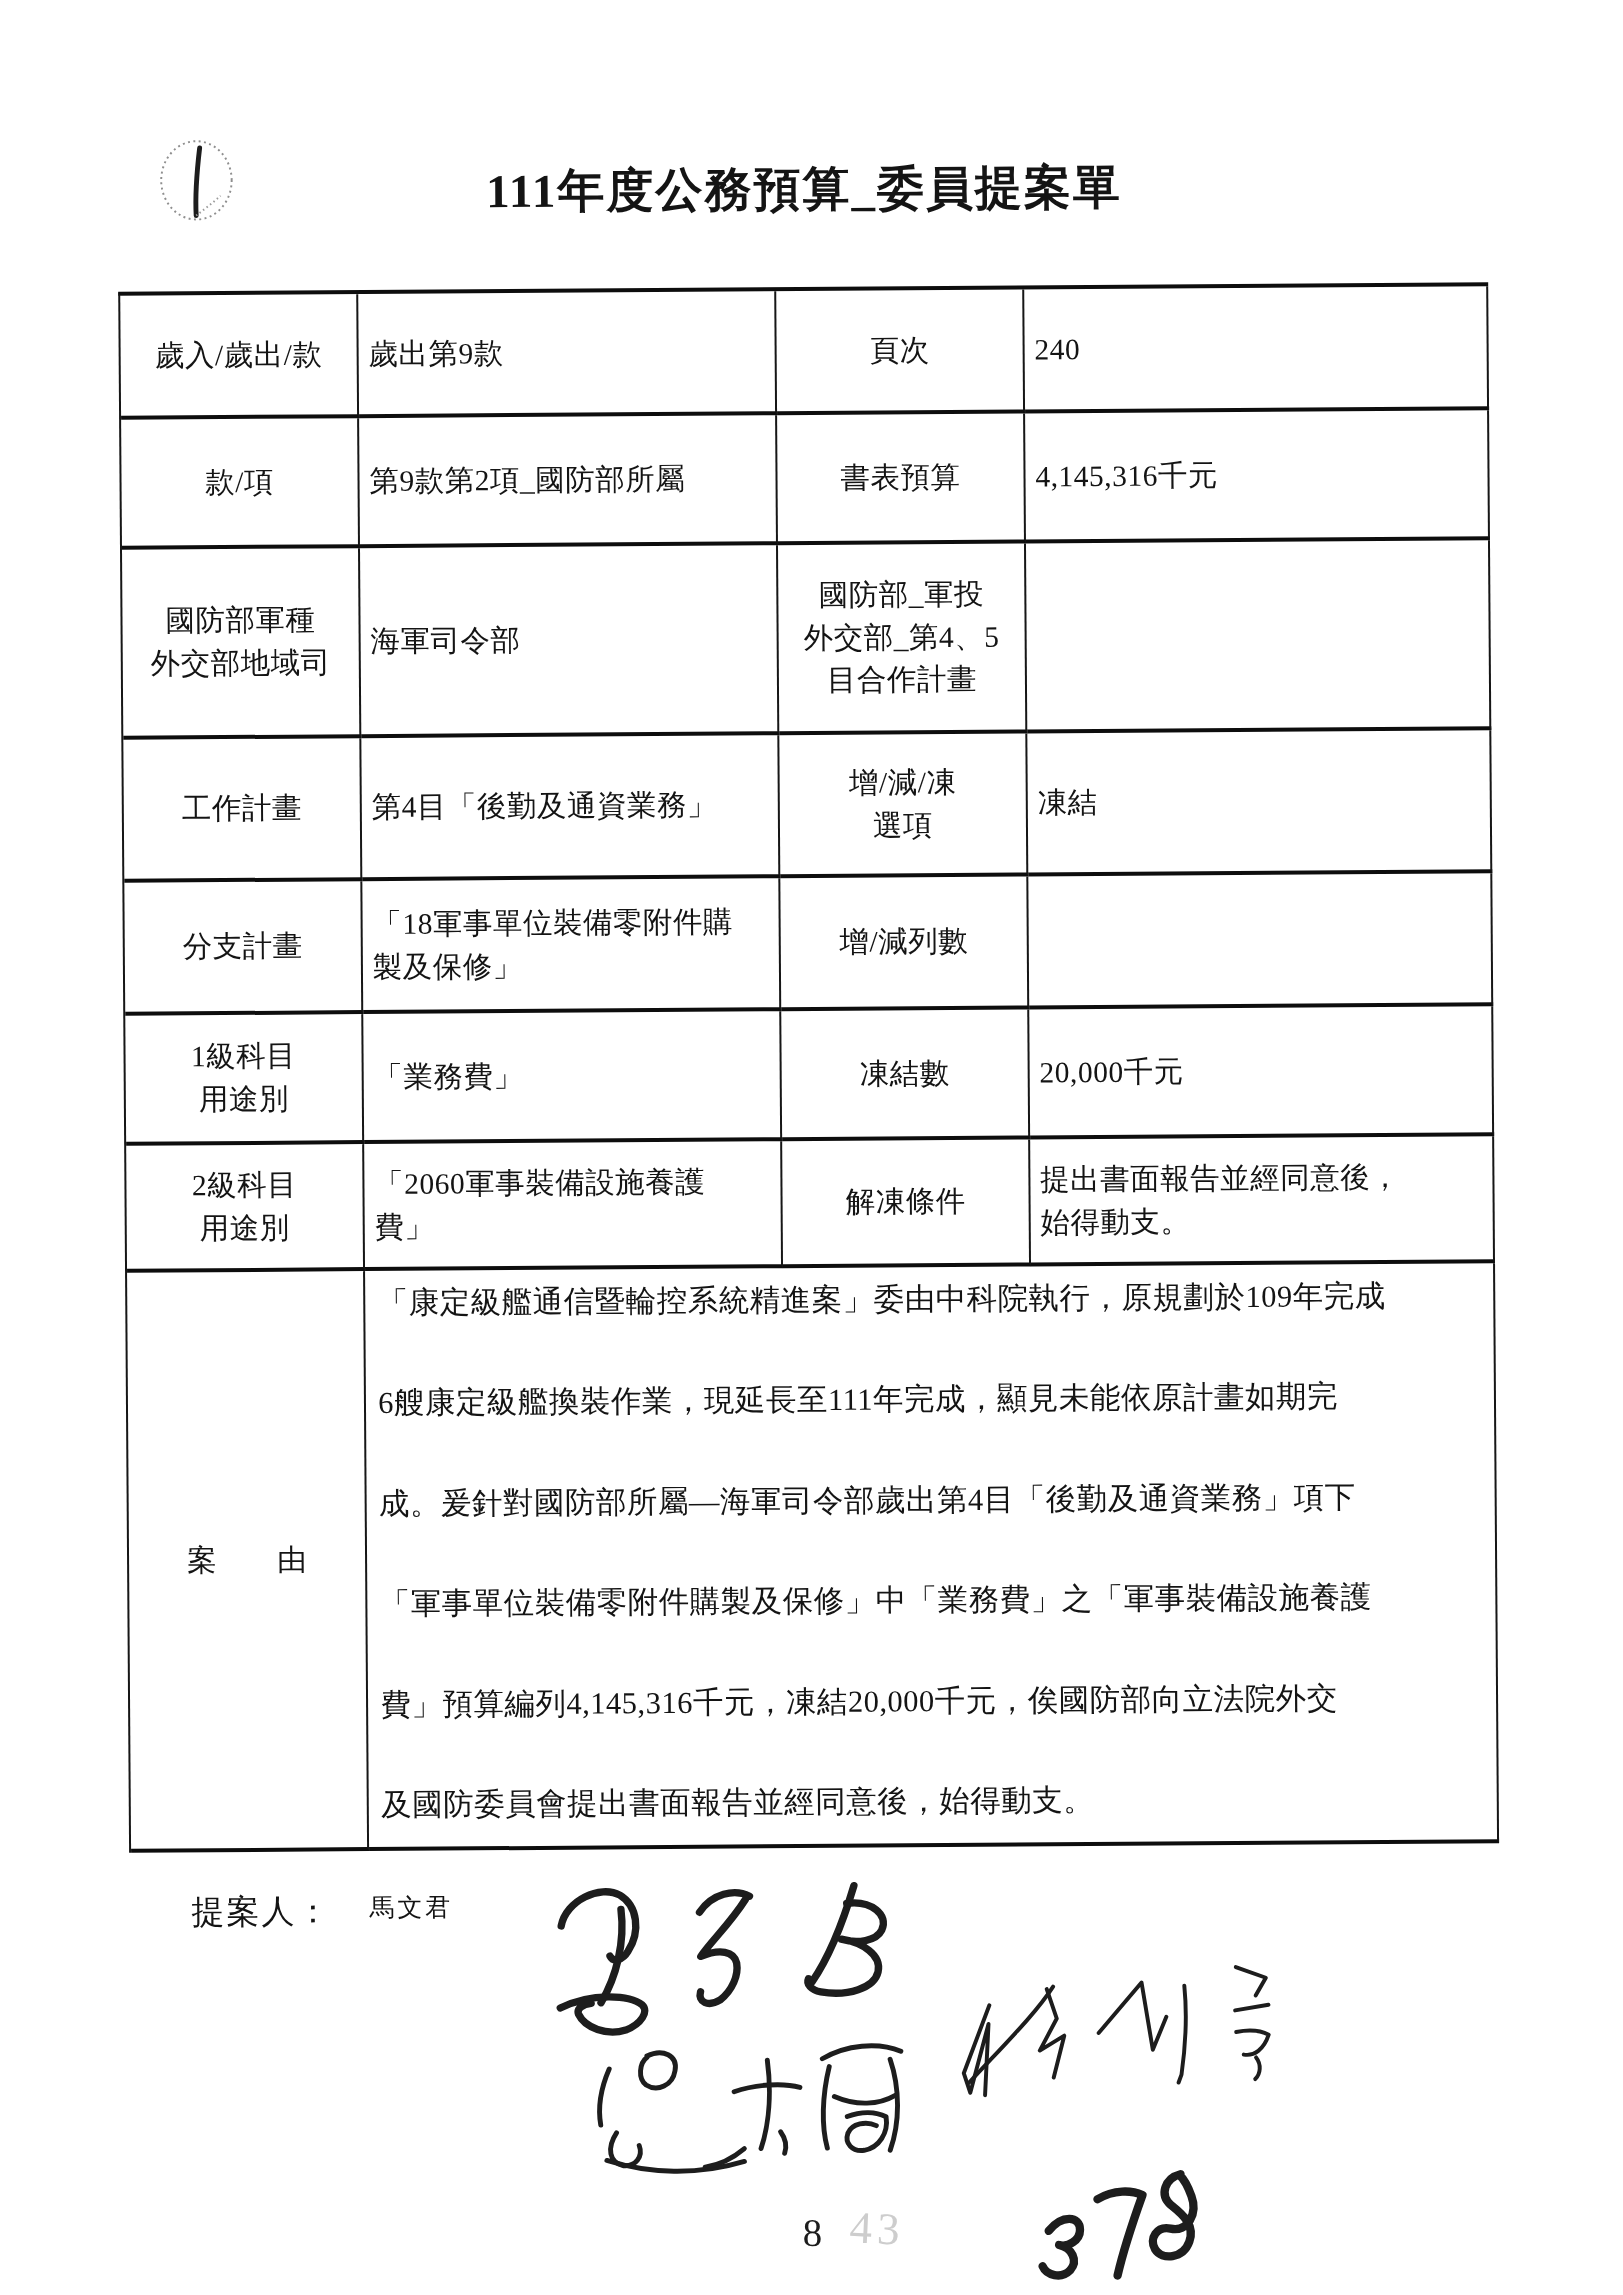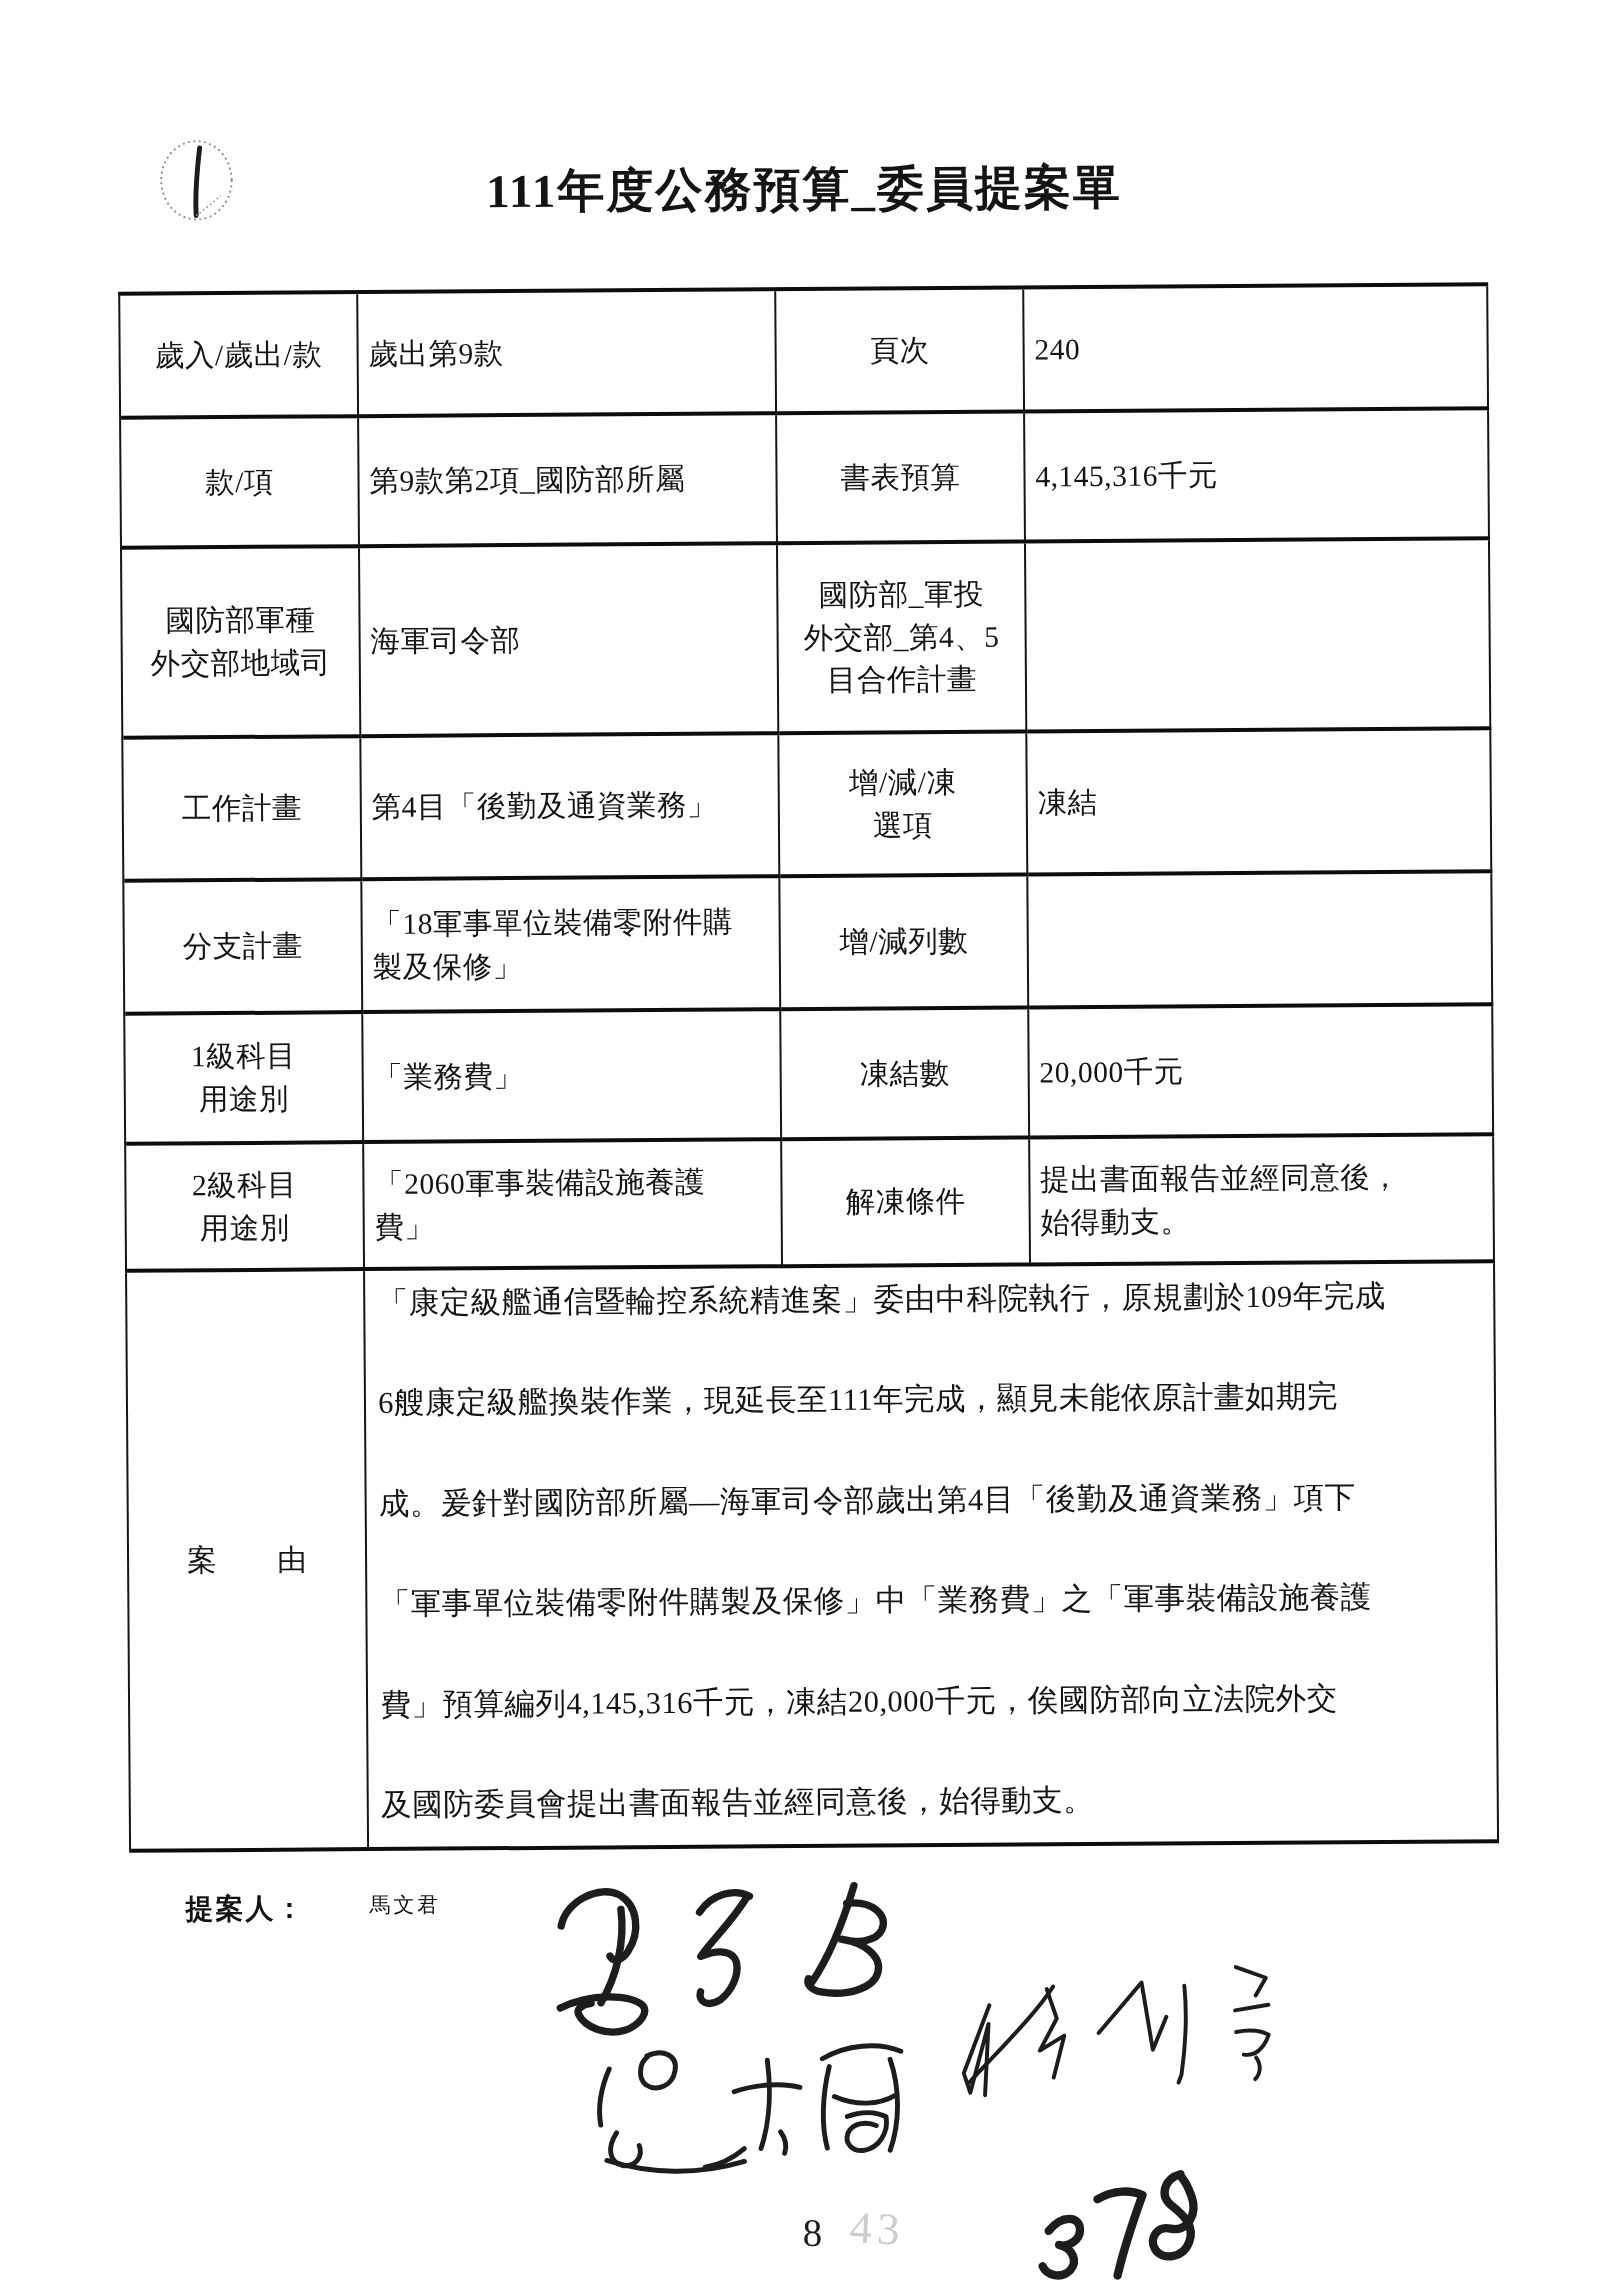--- a/index.html
+++ b/index.html
@@ -34,22 +34,22 @@
   .lab{justify-content:center;text-align:center;}
   .val{justify-content:flex-start;text-align:left;padding:0 6.9px 0 9.8px;}
   .case-content{
     grid-column:2/5;
     flex-direction:column;align-items:stretch;justify-content:space-between;
     padding:14.7px 12.3px 23.6px 12.3px;
     font-size:30.5px;line-height:1.15;
   }
   .case-line{white-space:nowrap;}
 
-  .footer-label{position:absolute;left:181px;top:1886px;font-size:28px;letter-spacing:2px;font-weight:bold;}
-  .footer-name{position:absolute;left:365px;top:1888px;font-size:21px;letter-spacing:2.9px;}
+  .footer-label{position:absolute;left:187px;top:1886px;font-size:33px;letter-spacing:2px;}
+  .footer-name{position:absolute;left:365px;top:1888px;font-size:25px;letter-spacing:2.9px;}
 
   .pagenum{position:absolute;left:796px;top:2210px;font-size:39px;color:#1c1c1c;}
   .faintnum{
     position:absolute;left:843px;top:2203px;font-size:45px;color:#cdcdcd;
     transform:rotate(3deg);letter-spacing:4.9px;
   }
 
   svg{position:absolute;overflow:visible;}
   .ink{fill:none;stroke:#1d1d1d;stroke-linecap:round;stroke-linejoin:round;}
 </style>

